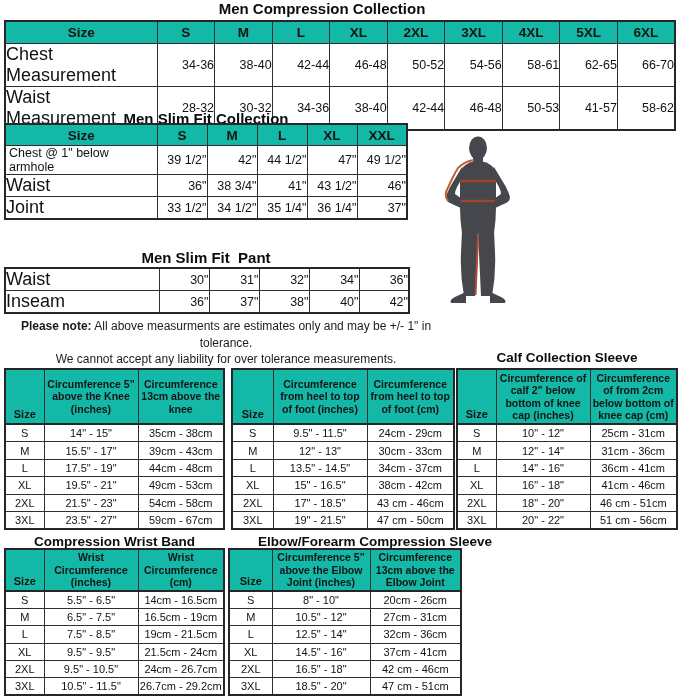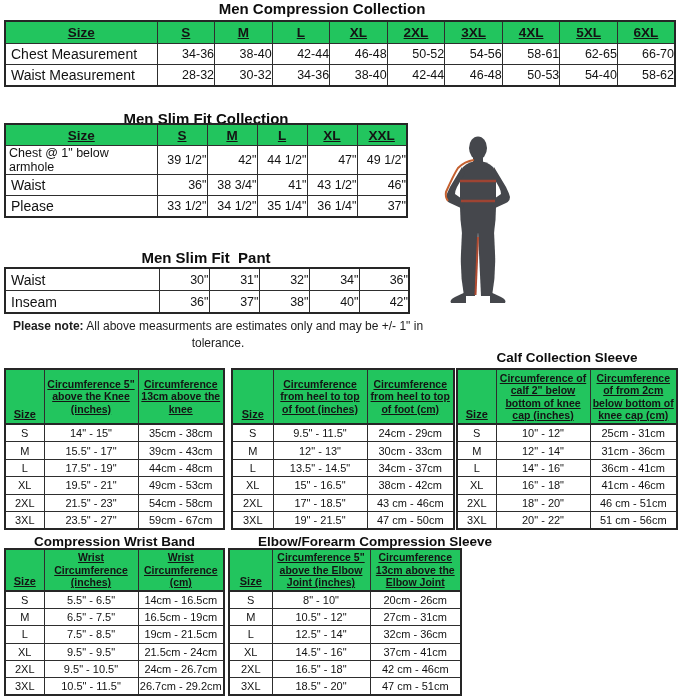--- a/index.html
+++ b/index.html
@@ -4,25 +4,25 @@
 <style>
   html,body{margin:0;padding:0;background:#fff;}
   .sheet{position:relative;width:679px;height:698px;background:#fff;color:#121212;
          font-family:"Liberation Sans",sans-serif;overflow:hidden;}
   .title{position:absolute;text-align:center;font-weight:bold;white-space:pre;color:#0d0d0d;}
   .t-main{font-size:15px;}
   .t-sub{font-size:13.5px;}
   table{position:absolute;border-collapse:collapse;table-layout:fixed;background:#fff;
         border:2px solid #262626;}
   th,td{border:1px solid #2e2e2e;padding:0;overflow:hidden;vertical-align:middle;}
-  thead th{background:#22c55e;font-weight:bold;color:#141414;text-decoration:underline;}
+  thead th{background:#14b8a6;font-weight:bold;color:#141414;}
   
   .main-table thead th{font-size:13.5px;height:20px;}
   .main-table td{font-size:12.5px;text-align:right;height:20px;}
-  .main-table td:first-child{text-align:left;padding-left:5px;font-size:14px;}
+  .main-table td:first-child{text-align:left;font-size:18px;}
   #t1 thead th{height:21px;}
   #t2 tbody tr:first-child td{height:18px;}
   #t2 tbody tr:first-child td:first-child{font-size:12.5px;padding-left:3px;}
   #t3 td{height:21px;}
   
   .sub-table thead th{font-size:10.5px;line-height:1.18;padding:1px 2px;}
   .sub-table thead th:first-child{vertical-align:bottom;font-size:11px;padding-bottom:2px;}
   .sub-table thead th{border-bottom:2px solid #262626;}
   .sub-table td{font-size:11px;text-align:center;}
   .sub1 thead th{height:50px;}
@@ -39,21 +39,21 @@
   #tE col.c0{width:43px;}
   #tE col.c1{width:98px;}
   
   #title1{left:0;top:1;width:644px;}
   #t1{left:4px;top:20px;width:672px;}
   #title2{left:0;top:110px;width:412px;}
   #t2{left:4px;top:123px;width:404px;}
   #fig{position:absolute;left:442px;top:135px;width:72px;height:172px;}
   #title3{left:0;top:249px;width:412px;}
   #t3{left:4px;top:267px;width:406px;}
-  #note{position:absolute;left:0;top:318px;width:436px;text-align:center;
+  #note{position:absolute;left:8px;top:318px;width:436px;text-align:center;
         font-size:12px;line-height:1.38;color:#1c1c1c;}
   #note .bold{font-weight:bold;}
   #titleK{left:4px;top:350px;width:221px;}   #tK{left:4px;top:368px;width:221px;}
   #titleA{left:231px;top:350px;width:224px;} #tA{left:231px;top:368px;width:224px;}
   #titleC{left:456px;top:350px;width:222px;} #tC{left:456px;top:368px;width:222px;}
   #titleW{left:4px;top:534px;width:221px;}   #tW{left:4px;top:548px;width:221px;}
   #titleE{left:228px;top:534px;width:234px;padding-left:30px;} #tE{left:228px;top:548px;width:234px;}
 </style>
 </head>
 <body>
@@ -95,21 +95,21 @@
         </tr>
         <tr>
           <td>Waist Measurement</td>
           <td>28-32</td>
           <td>30-32</td>
           <td>34-36</td>
           <td>38-40</td>
           <td>42-44</td>
           <td>46-48</td>
           <td>50-53</td>
-          <td>54-40</td>
+          <td>41-57</td>
           <td>58-62</td>
         </tr>
       </tbody>
     </table>
 
   <div id="title2" class="title t-main">Men Slim Fit Collection</div>
   <table id="t2" class="main-table">
     <colgroup>
         <col class="c0">
         <col span="5">
@@ -135,21 +135,21 @@
         </tr>
         <tr>
           <td>Waist</td>
           <td>36"</td>
           <td>38 3/4"</td>
           <td>41"</td>
           <td>43 1/2"</td>
           <td>46"</td>
         </tr>
         <tr>
-          <td>Please</td>
+          <td>Joint</td>
           <td>33 1/2"</td>
           <td>34 1/2"</td>
           <td>35 1/4"</td>
           <td>36 1/4"</td>
           <td>37"</td>
         </tr>
       </tbody>
     </table>
 
   <svg id="fig" viewBox="0 0 72 172" xmlns="http://www.w3.org/2000/svg">
@@ -195,20 +195,21 @@
           <td>37"</td>
           <td>38"</td>
           <td>40"</td>
           <td>42"</td>
         </tr>
       </tbody>
     </table>
 
   <div id="note">
     <span class="bold">Please note:</span><span> All above measurments are estimates only and may be +/- 1" in tolerance.</span><br>
+    <span>We cannot accept any liability for over tolerance measurements.</span>
   </div>
 
   <table id="tK" class="sub-table sub1">
     <colgroup>
         <col class="c0">
         <col class="c1">
         <col>
       </colgroup>
   <thead>
         <tr>

